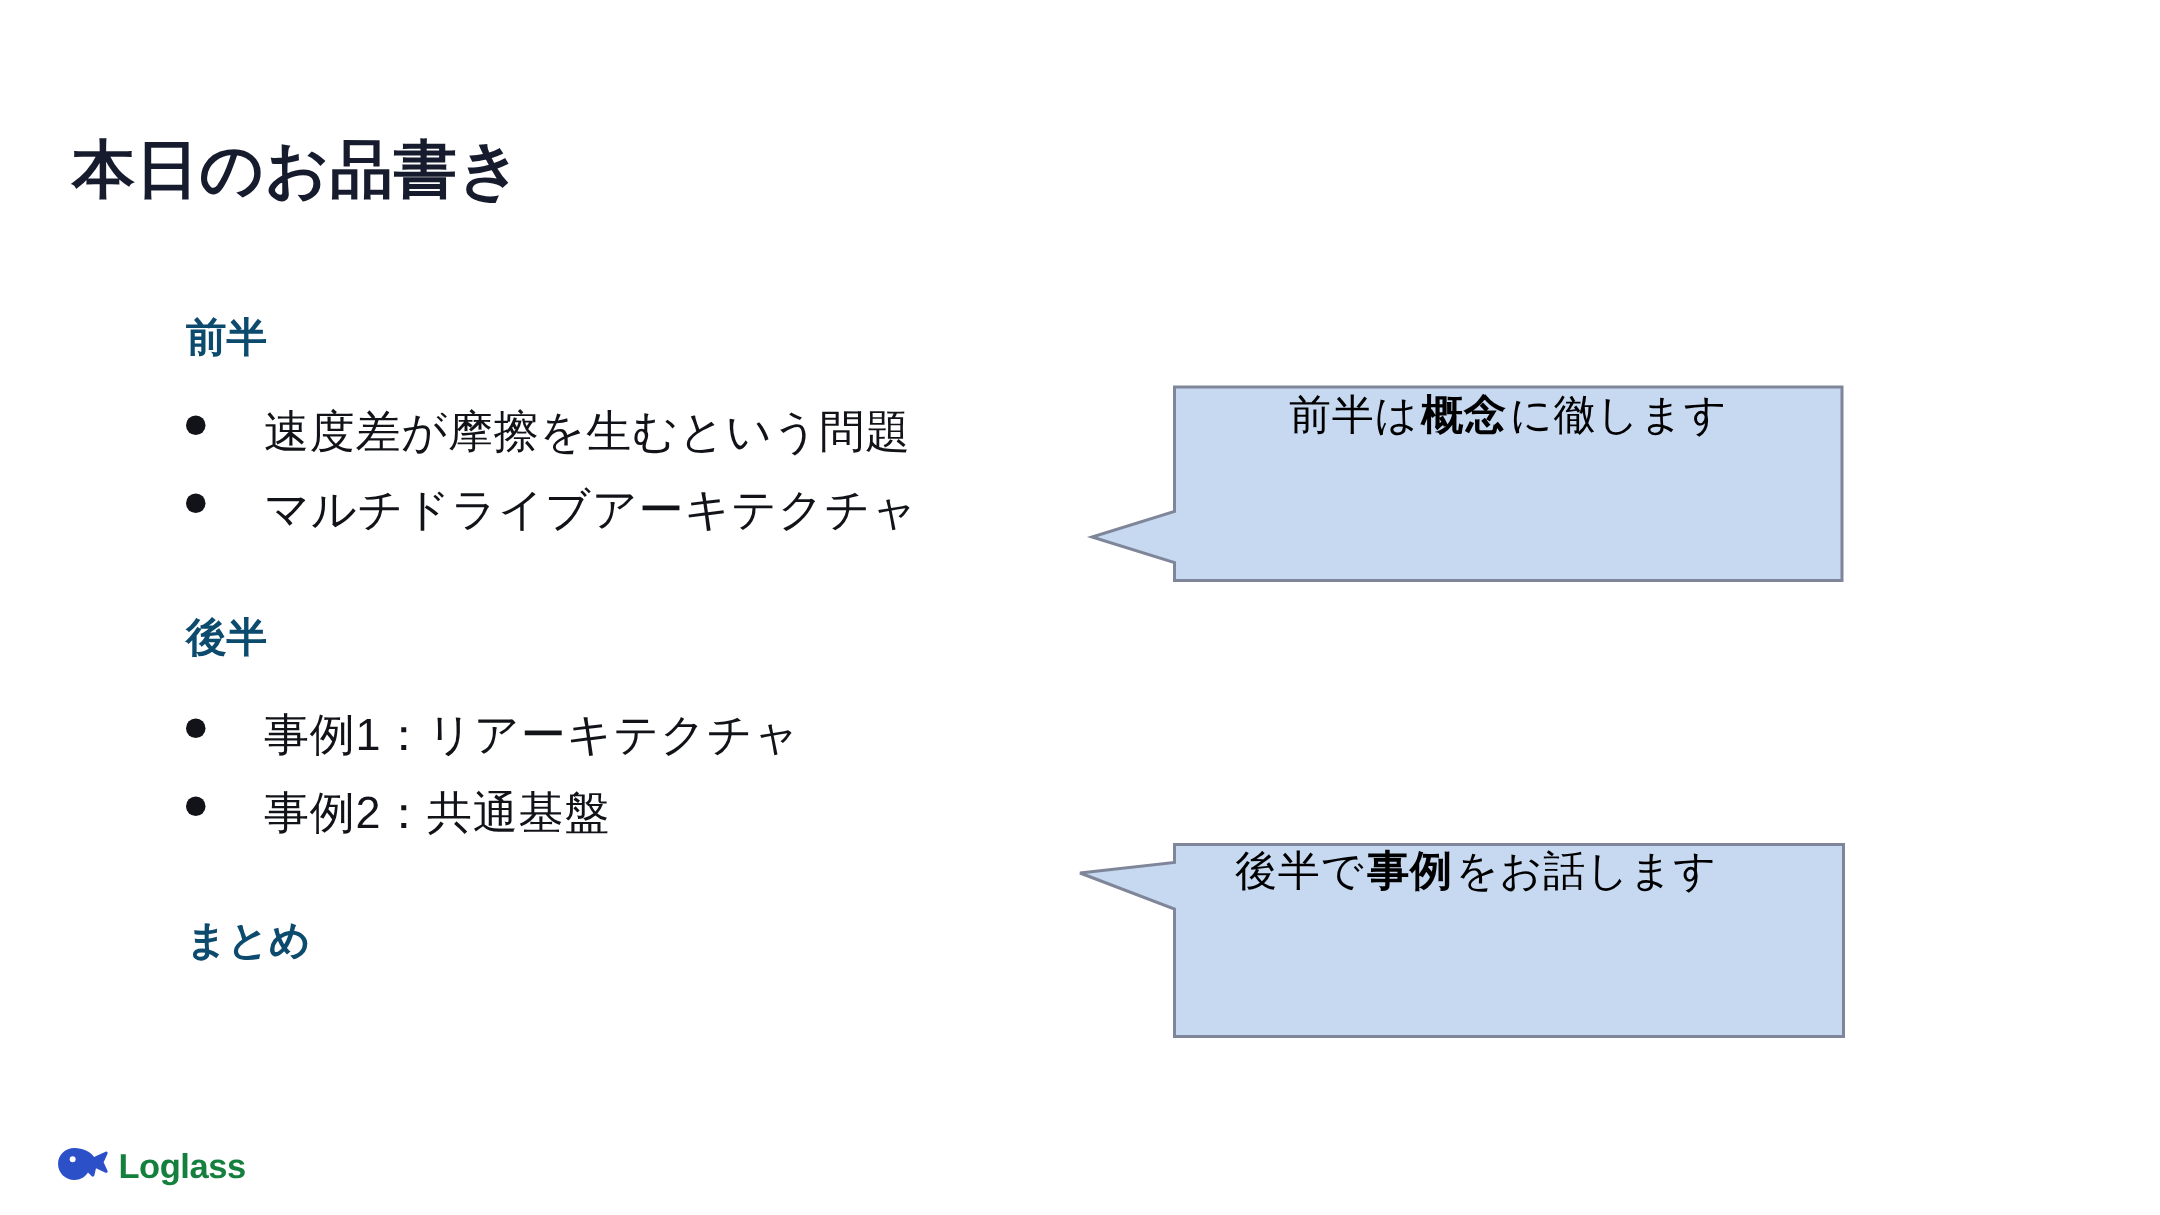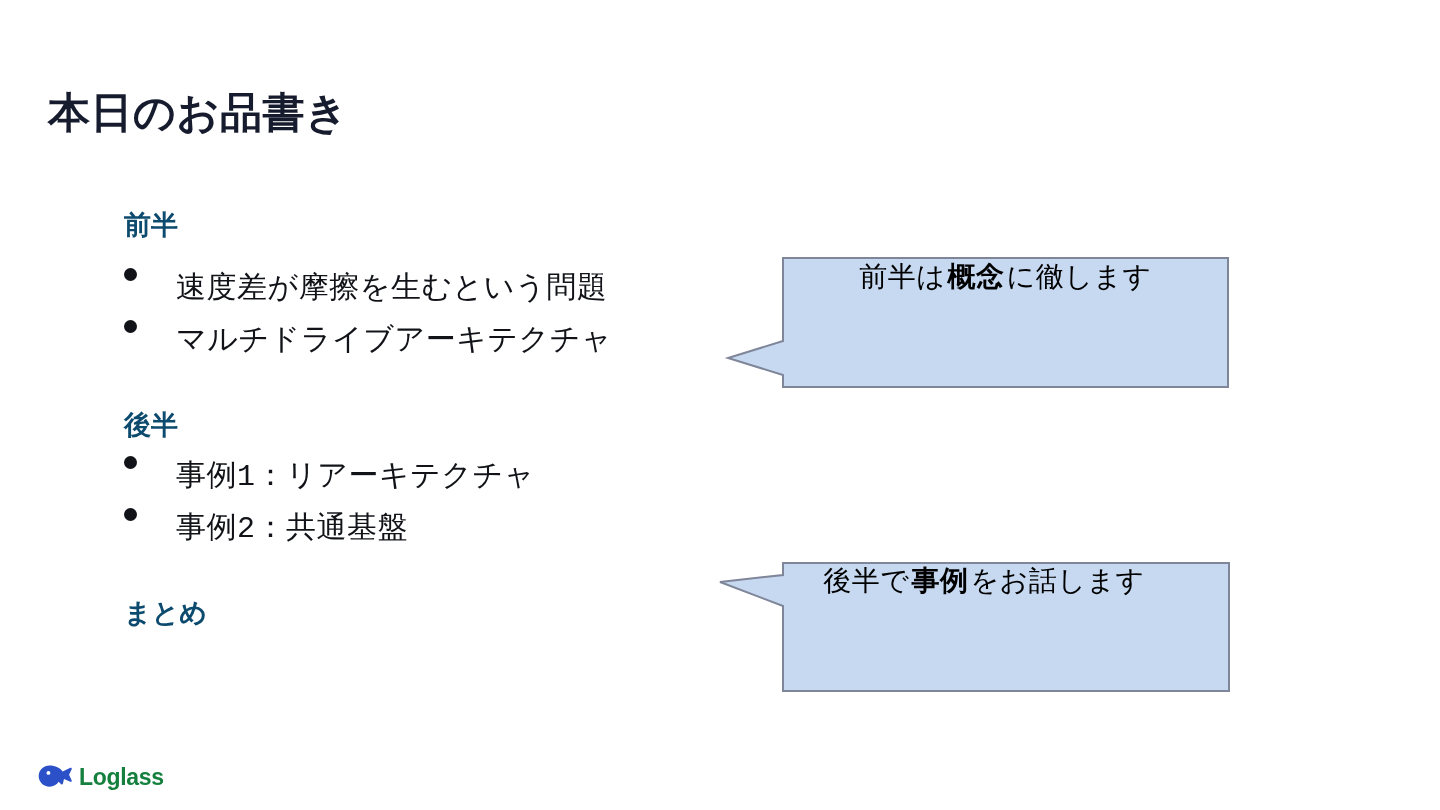--- a/index.html
+++ b/index.html
@@ -52,28 +52,27 @@
   .sec-1 { margin: 0; }
   .sec-2 { margin-top: 56px; }
   .sec-3 { margin-top: 56px; }
 
   .bullet-list {
     list-style: none;
     margin: 0;
     padding: 0;
   }
   .bl-after-1 { margin-top: 35px; }
-  .bl-after-2 { margin-top: 23px; }
+  .bl-after-2 { margin-top: 37px; }
 
   .bullet-item {
     display: flex;
-    align-items: flex-start;
+    align-items: center;
     margin-bottom: 22px;
     white-space: nowrap;
-    font-family: Liberation Mono, monospace;
   }
   .bullet-item:last-child { margin-bottom: 0; }
   .bullet-dot {
     flex: 0 0 auto;
     width: 13px;
     height: 13px;
     border-radius: 50%;
     background: #111318;
     margin-right: 39px;
     position: relative;

